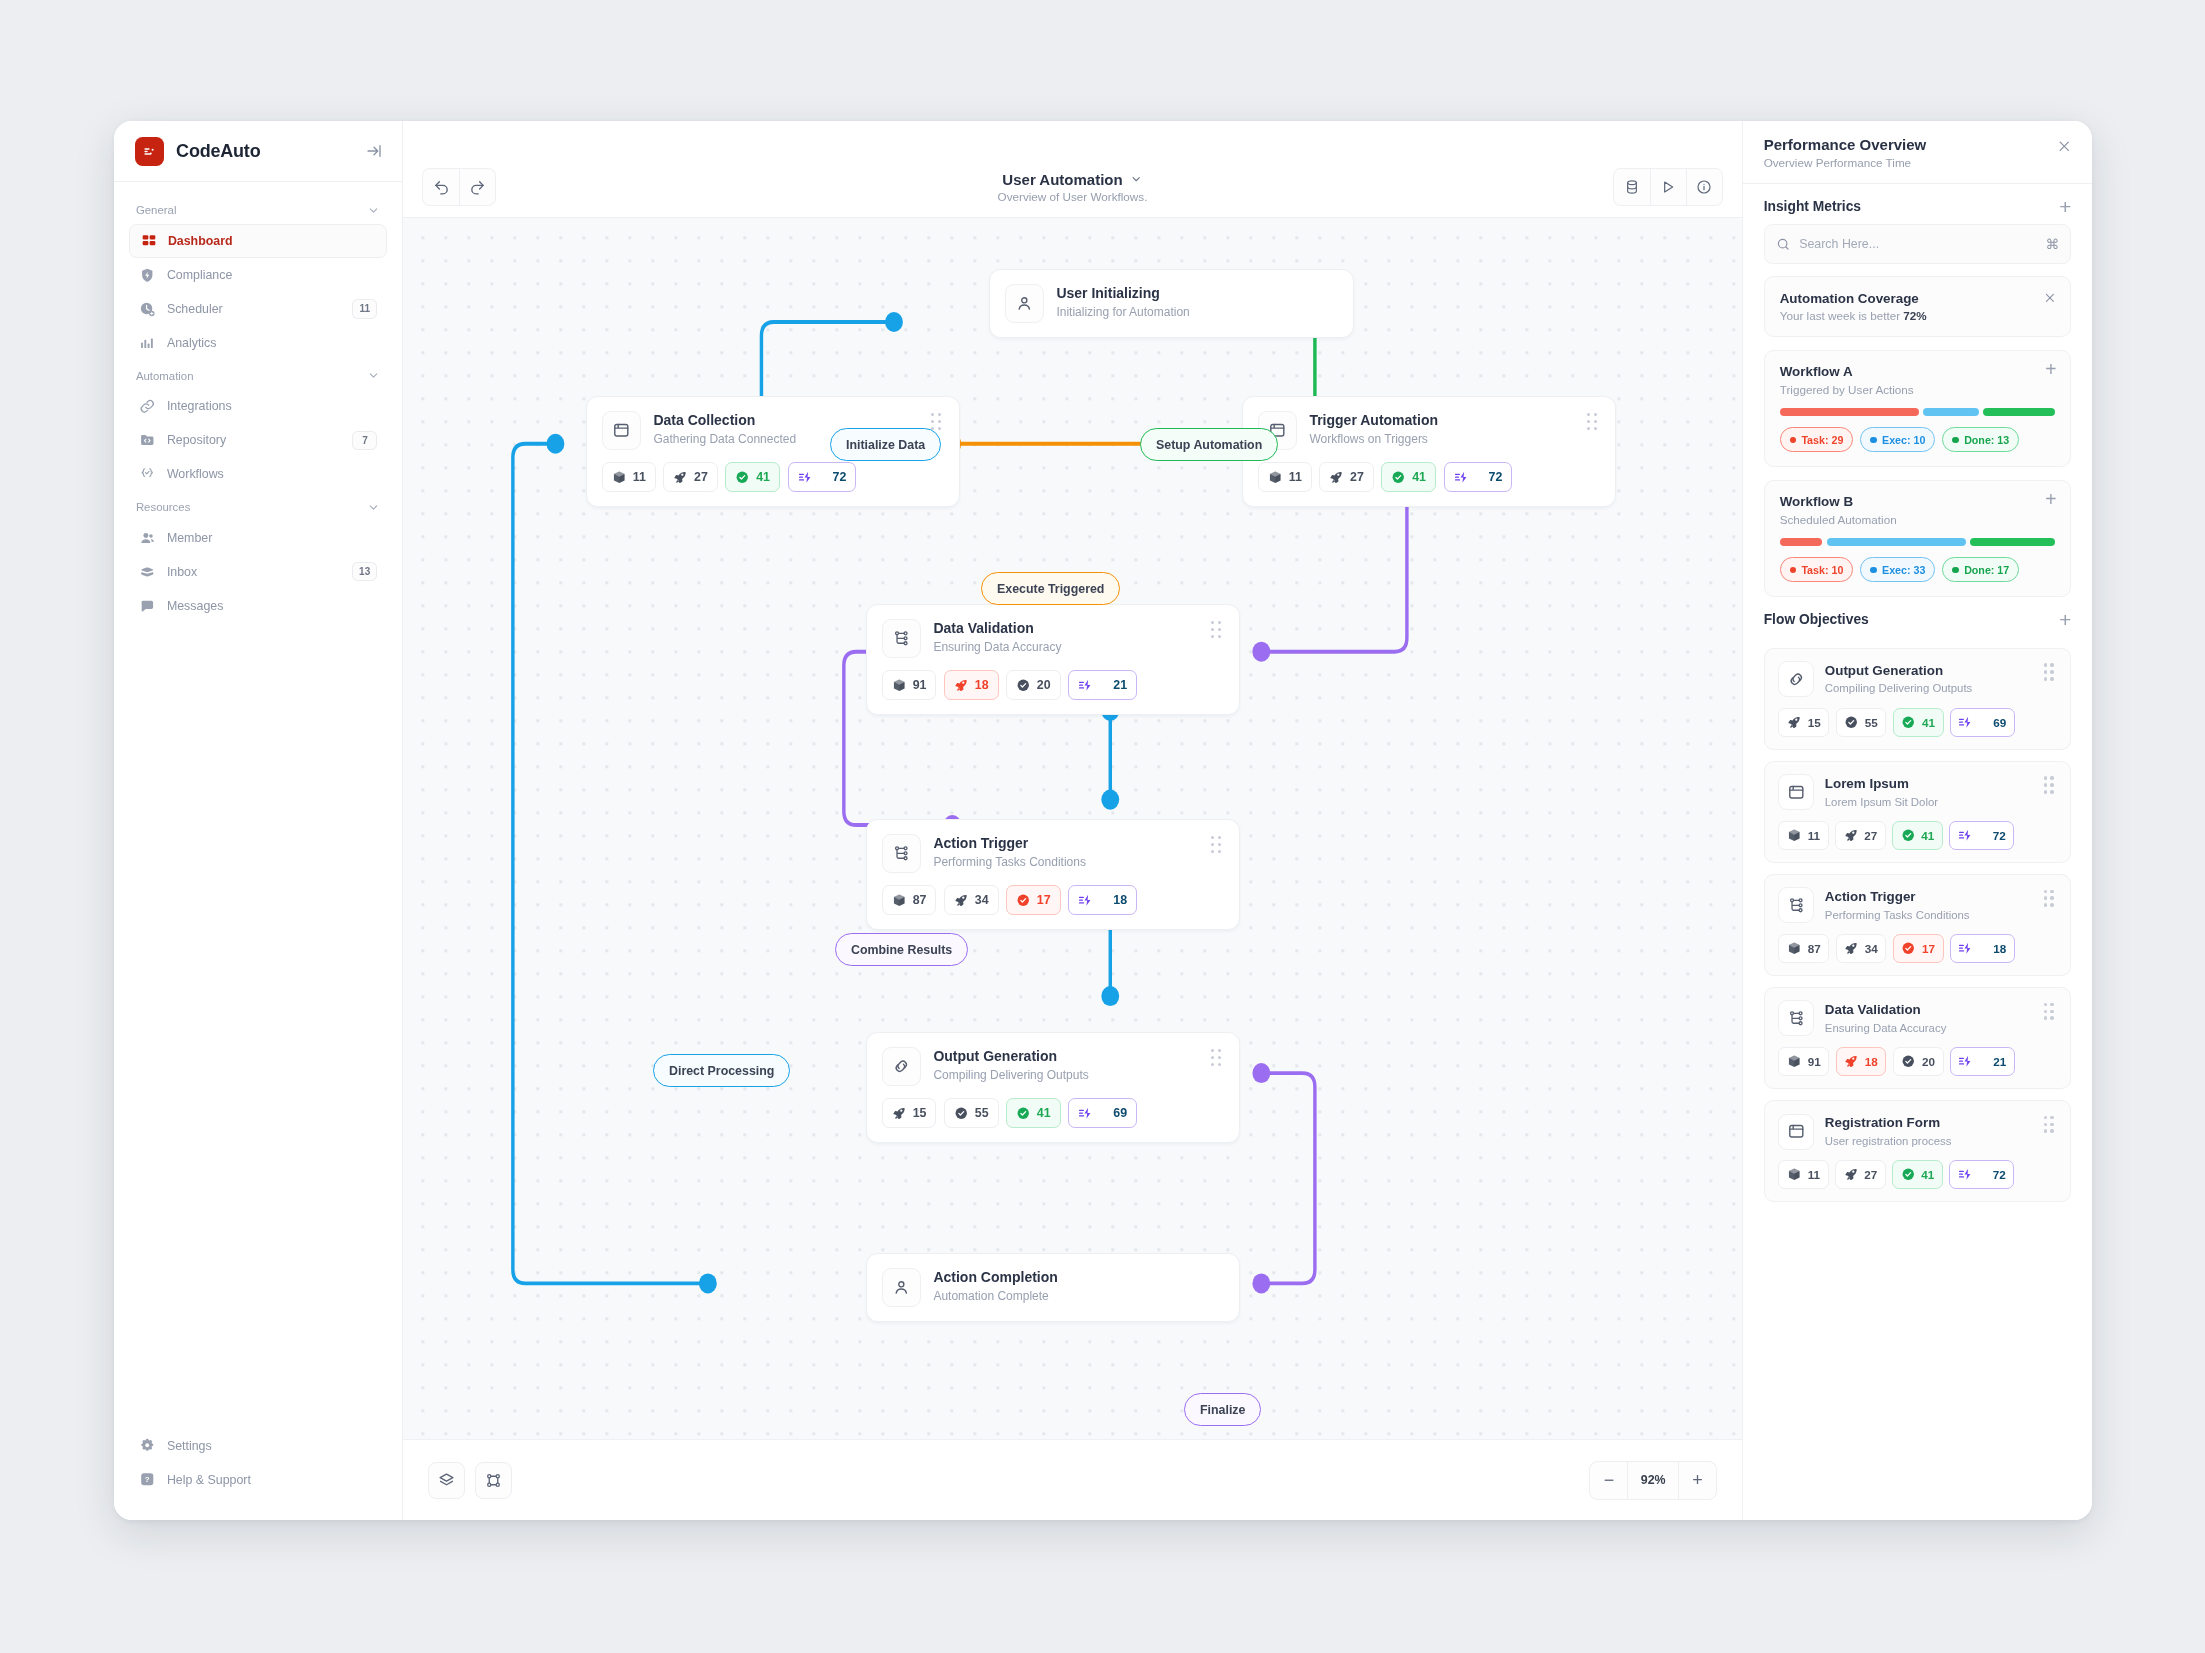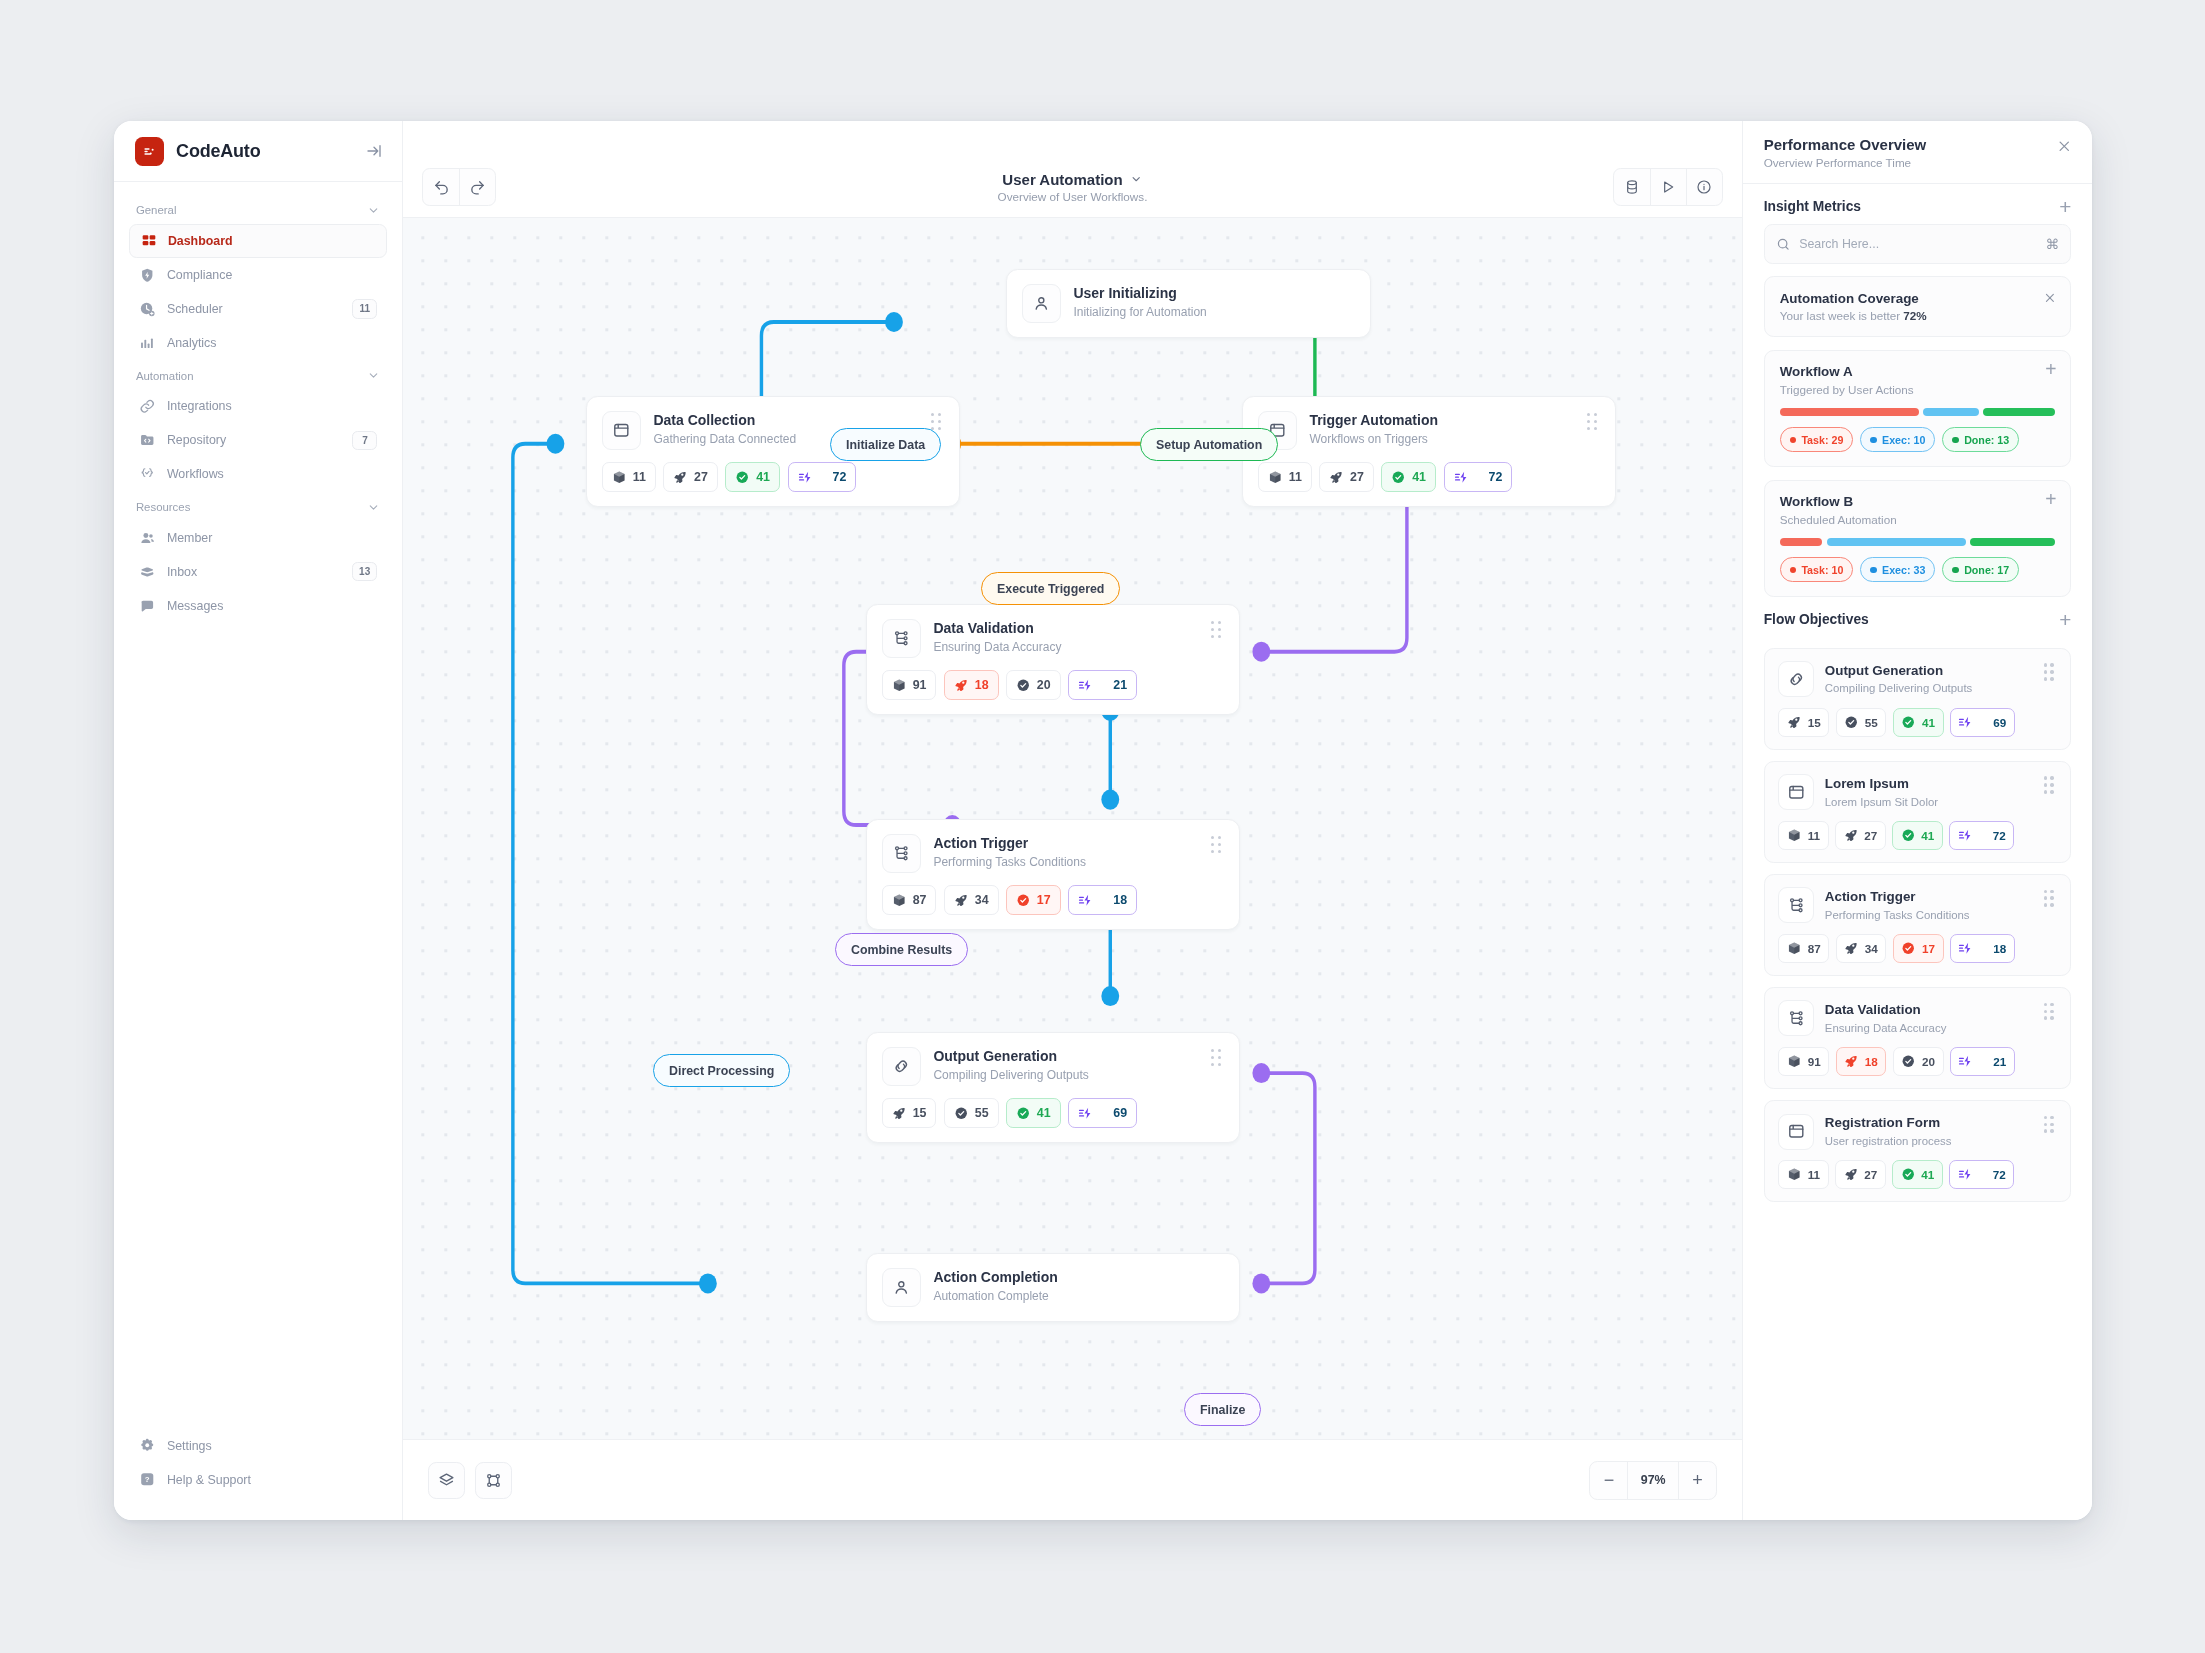--- a/index.html
+++ b/index.html
@@ -511,21 +511,21 @@
         <path d="M1250 1110 H1310 Q1328 1110 1328 1128 V1365 Q1328 1383 1310 1383 H1250" fill="none" stroke="#9b6df0" stroke-width="5"></path>
         <circle cx="1250" cy="1110" r="13" fill="#9b6df0"></circle>
         <circle cx="1250" cy="1383" r="13" fill="#9b6df0"></circle>
 
         <path d="M222 293 H178 Q160 293 160 311 V1365 Q160 1383 178 1383 H444" fill="none" stroke="#17a2e8" stroke-width="5"></path>
         <circle cx="222" cy="293" r="13" fill="#17a2e8"></circle>
         <circle cx="444" cy="1383" r="13" fill="#17a2e8"></circle>
       </svg>
 
       <div id="nodes-layer">
-          <div class="node" style="left: 603px; top: 51px; width: 365px;">
+          <div class="node" style="left: 586px; top: 51px; width: 365px;">
             <div class="node-head">
               <div class="node-ico">
                 <svg width="18.6" height="18.6" viewBox="0 0 24 24" fill="none" stroke="currentColor" stroke-width="1.8" stroke-linecap="round" stroke-linejoin="round">
                   <circle cx="12" cy="8.2" r="3.3"></circle>
                   <path d="M5.4 19.4c.7-3.3 3.5-5.2 6.6-5.2s5.9 1.9 6.6 5.2"></path>
                 </svg>
               </div>
               <div class="node-texts">
                 <div class="node-title">User Initializing</div>
                 <div class="node-sub">Initializing for Automation</div>
@@ -879,21 +879,21 @@
               <rect x="6" y="6" width="12" height="12" rx="1"></rect>
               <circle cx="6" cy="6" r="2.2" fill="#fff"></circle>
               <circle cx="18" cy="6" r="2.2" fill="#fff"></circle>
               <circle cx="6" cy="18" r="2.2" fill="#fff"></circle>
               <circle cx="18" cy="18" r="2.2" fill="#fff"></circle>
             </svg>
         </div>
       </div>
       <div class="zoomer">
         <div class="zb">−</div>
-        <div class="zv">97%</div>
+        <div class="zv">92%</div>
         <div class="zb">+</div>
       </div>
     </div>
   </section>
 
   <aside class="right">
     <div class="rp-head">
       <div class="rp-title">Performance Overview</div>
       <div class="rp-sub">Overview Performance Time</div>
       <div class="rp-close">

